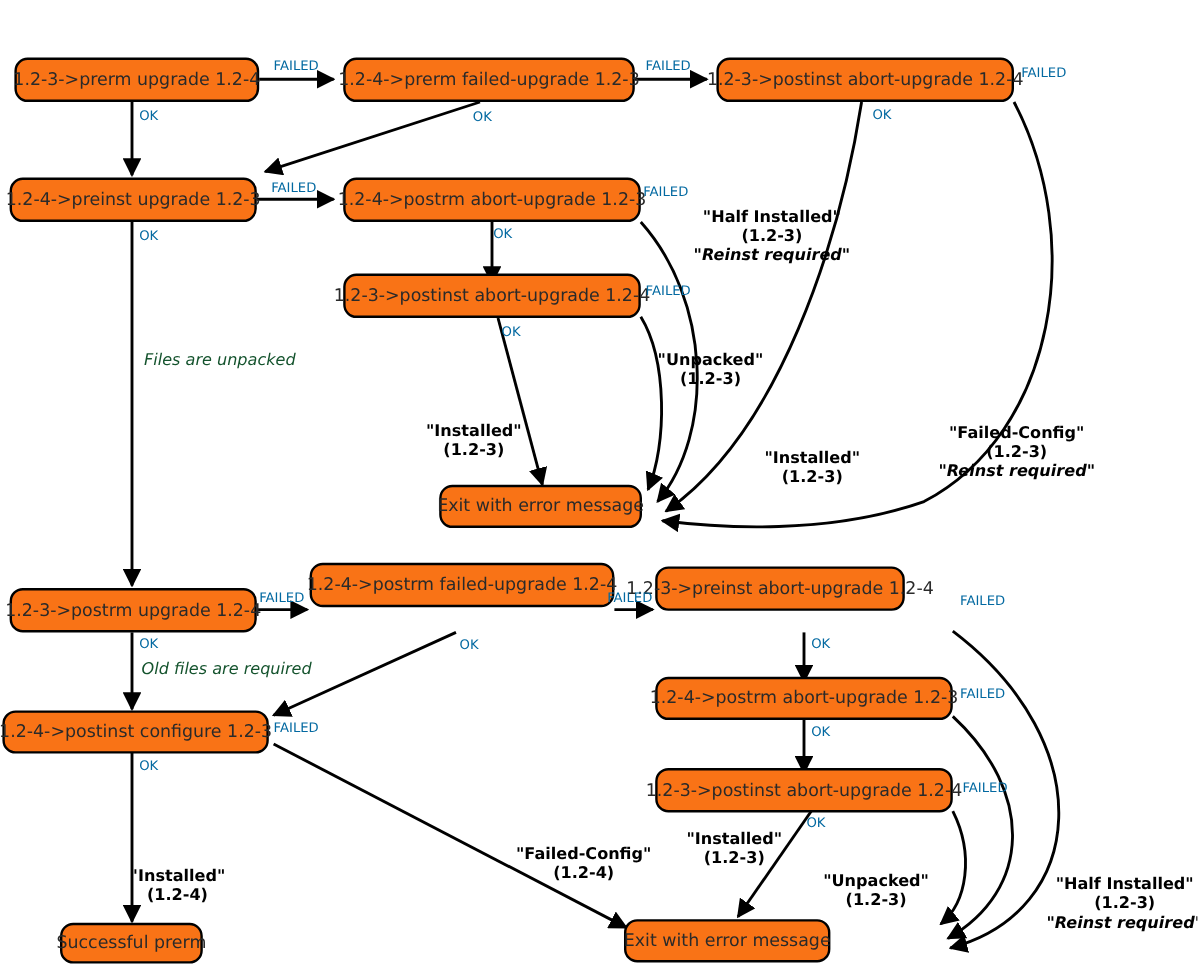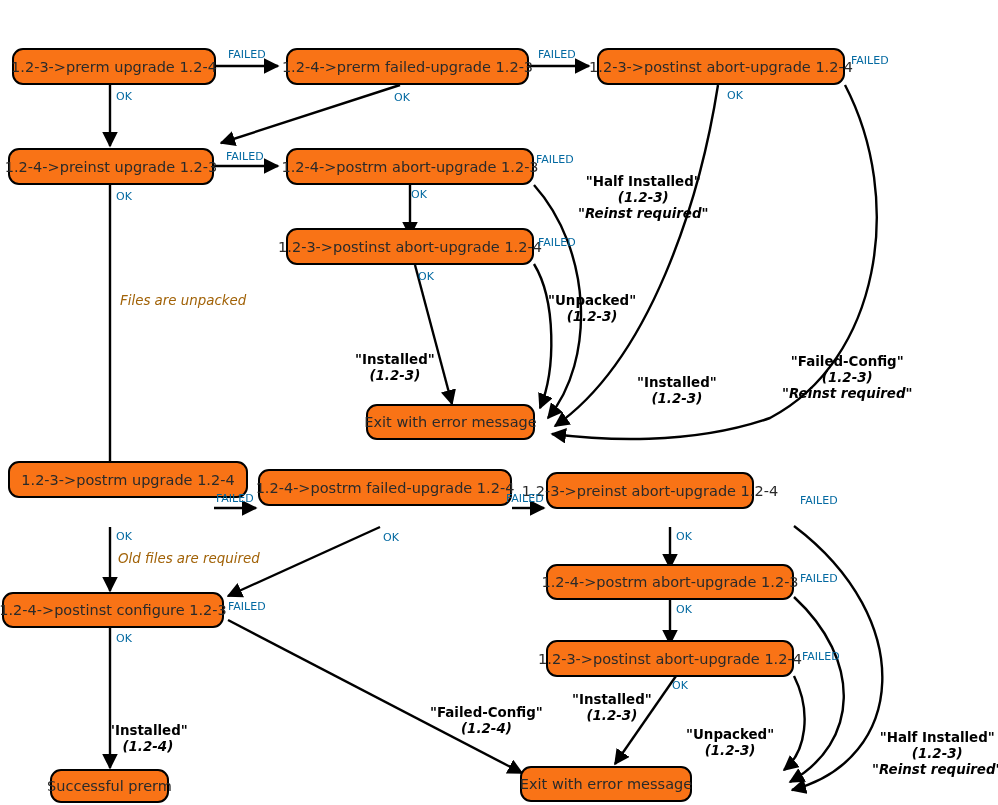--- a/index.html
+++ b/index.html
@@ -57,35 +57,35 @@
     color: #0369a1;
     white-space: nowrap;
     z-index: 4;
     background: transparent;
     text-align: right;
   }
   .note {
     position: absolute;
     font-size: 13.4px;
     font-style: italic;
-    color: #a16207;
+    color: #14532d;
     white-space: nowrap;
     z-index: 4;
   }
   .state {
     position: absolute;
     font-size: 13.4px;
     font-weight: bold;
     color: #000;
     white-space: nowrap;
     text-align: center;
     line-height: 1.18;
     z-index: 4;
   }
-  .state .ln2 { display: block; font-style: italic; }
+  .state .ln2 { display: block; }
   .state .reinst { display: block; font-style: italic; }
 </style>
 </head>
 <body>
 
 <div id="canvas">
 
 
   <svg id="wires" viewBox="0 0 998 805" xmlns="http://www.w3.org/2000/svg">
     <defs>
@@ -151,21 +151,21 @@
   <div class="node" style="left:597px; top:48px; width:248px; height:37px;">1.2-3-&gt;postinst abort-upgrade 1.2-4</div>
 
   <div class="node" style="left:8px; top:148px; width:206px; height:37px;">1.2-4-&gt;preinst upgrade 1.2-3</div>
 
   <div class="node" style="left:286px; top:148px; width:248px; height:37px;">1.2-4-&gt;postrm abort-upgrade 1.2-3</div>
 
   <div class="node" style="left:286px; top:228px; width:248px; height:37px;">1.2-3-&gt;postinst abort-upgrade 1.2-4</div>
 
   <div class="node" style="left:366px; top:404px; width:169px; height:36px;">Exit with error message</div>
 
-  <div class="node" style="left:8px; top:461px; width:240px; height:37px;">1.2-3-&gt;postrm upgrade 1.2-4</div>
+  <div class="node" style="left:8px; top:490px; width:206px; height:37px;">1.2-3-&gt;postrm upgrade 1.2-4</div>
 
   <div class="node" style="left:258px; top:469px; width:254px; height:37px;">1.2-4-&gt;postrm failed-upgrade 1.2-4</div>
 
   <div class="node" style="left:546px; top:472px; width:208px; height:37px;">1.2-3-&gt;preinst abort-upgrade 1.2-4</div>
 
   <div class="node" style="left:546px; top:564px; width:248px; height:36px;">1.2-4-&gt;postrm abort-upgrade 1.2-3</div>
 
   <div class="node" style="left:546px; top:640px; width:248px; height:37px;">1.2-3-&gt;postinst abort-upgrade 1.2-4</div>
 
   <div class="node" style="left:2px; top:592px; width:222px; height:36px;">1.2-4-&gt;postinst configure 1.2-3</div>

